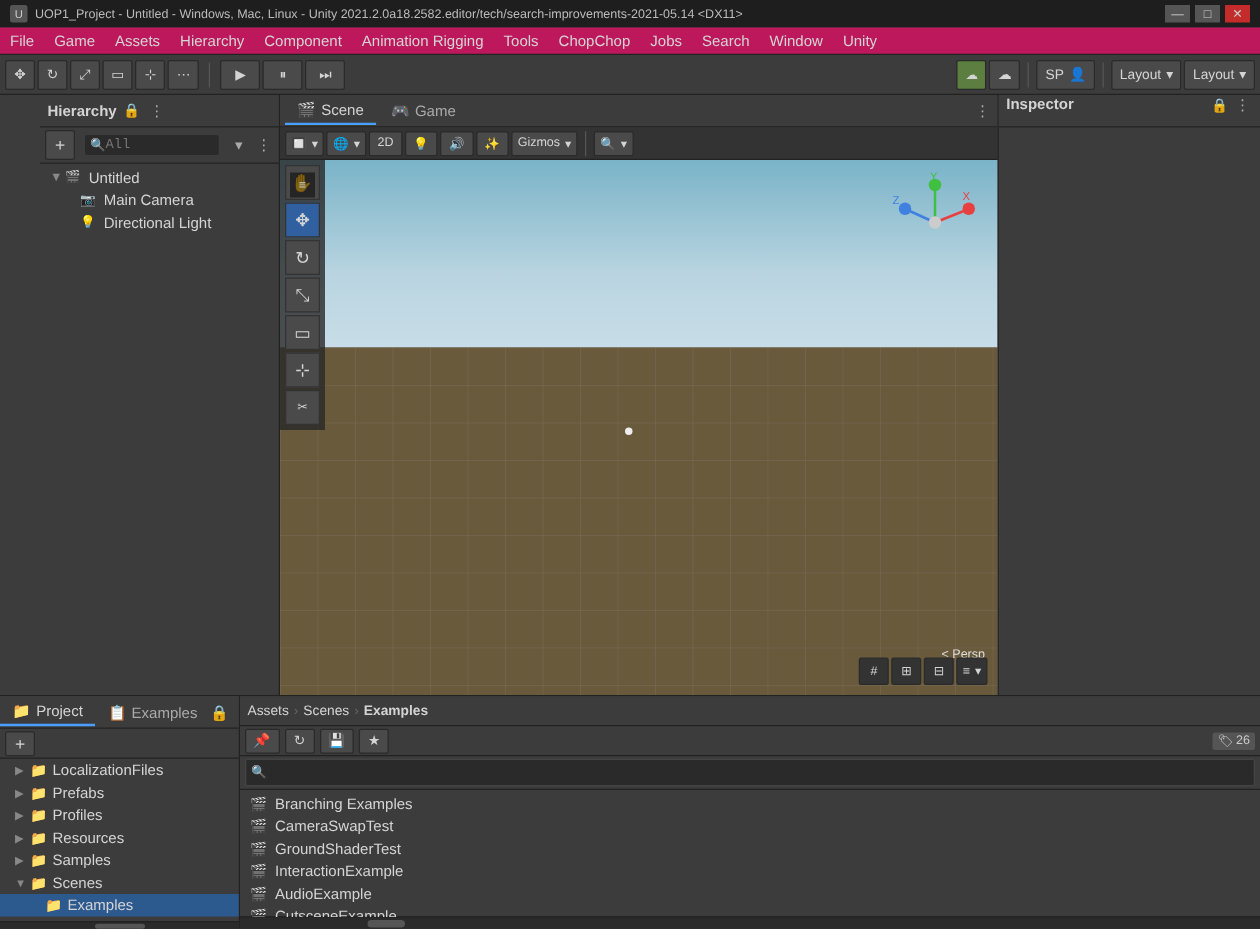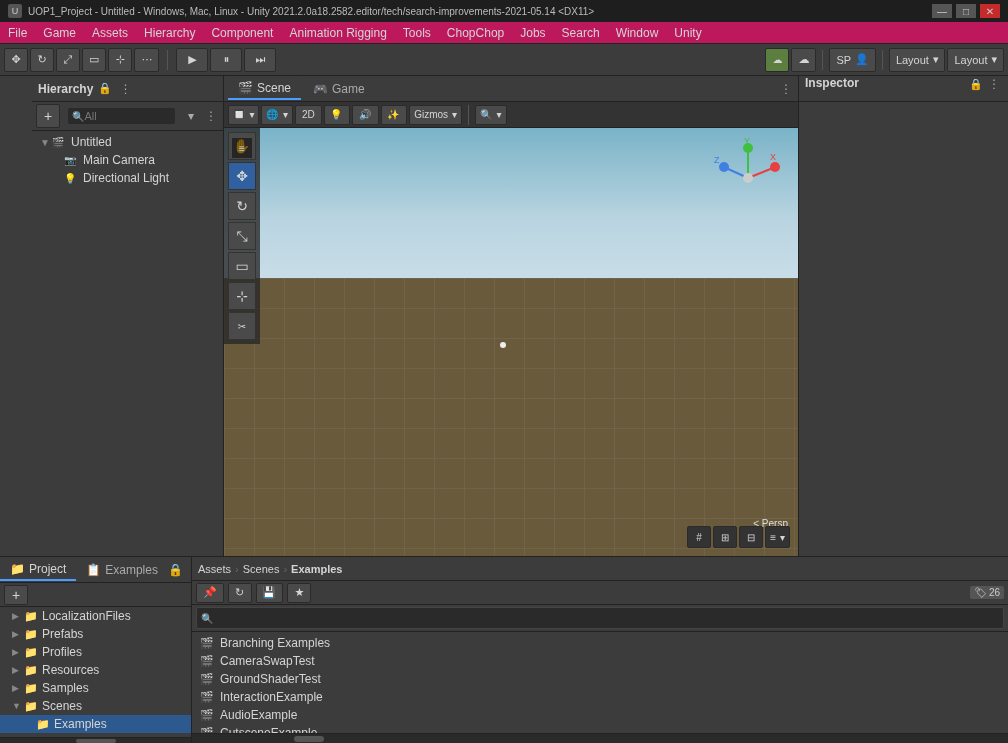--- a/index.html
+++ b/index.html
@@ -139,21 +139,21 @@
     .search-bar {
       display: flex; align-items: center;
       background: #2a2a2a;
       margin: 3px 4px;
       padding: 2px 4px;
       border-radius: 2px;
       flex: 1;
     }
     .search-bar input {
       background: none; border: none; outline: none;
-      color: #d4d4d4; font-size: 11px; flex: 1;
+      color: #d4d4d4; font-size: 11px; flex: 1; font-family: Liberation Mono, monospace;
     }
     .hierarchy-content {
       flex: 1;
       overflow-y: auto;
       padding: 2px 0;
     }
     .h-item {
       display: flex; align-items: center;
       height: 18px;
       padding-left: 8px;

